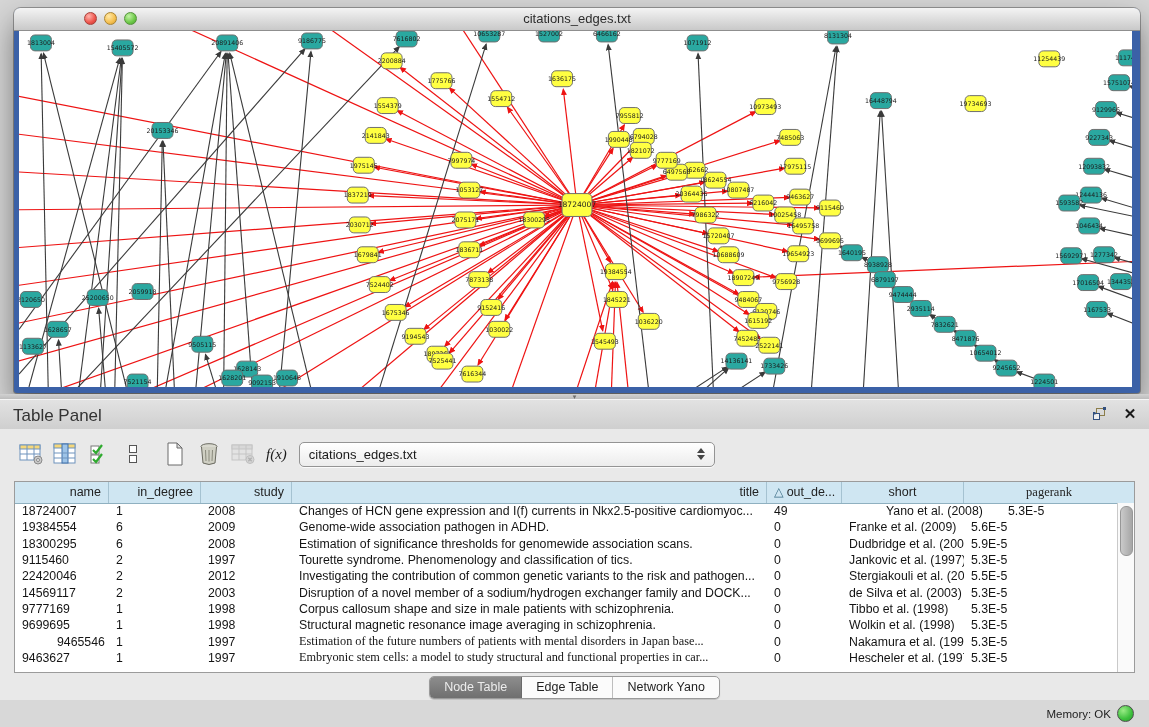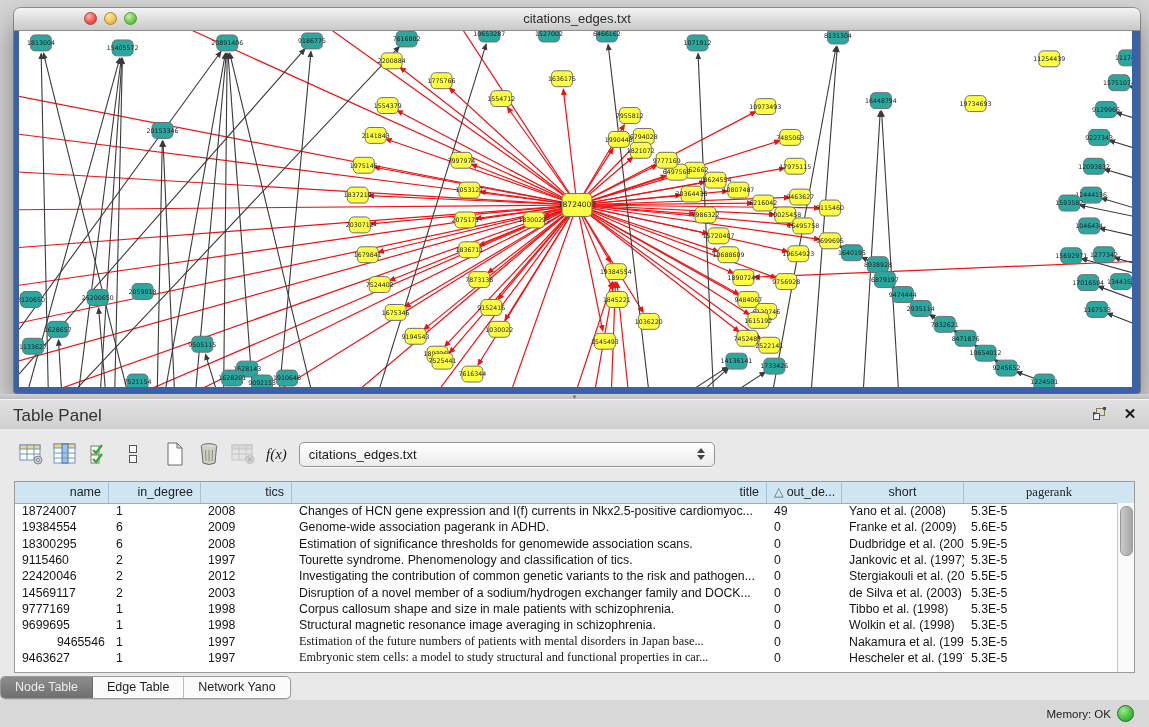--- a/index.html
+++ b/index.html
@@ -57,21 +57,21 @@
   .sortind{color:#3c6e86;margin-right:3px}
   .tbody{position:absolute;top:21px;left:0;right:16px;bottom:0;overflow:hidden}
   .tr{display:flex;height:16.3px;align-items:center}
   .td{box-sizing:border-box;padding:0 7px;font-size:12.3px;color:#141414;white-space:nowrap;
       overflow:hidden;text-overflow:clip;flex:0 0 auto}
   .td:last-child{flex:1 1 auto}
   .vscroll{position:absolute;top:21px;right:0;width:16px;bottom:0;background:#fafafa;border-left:1px solid #c9c9c9}
   .thumb{position:absolute;top:3px;left:2px;width:11px;height:48px;border-radius:6px;
          background:linear-gradient(90deg,#cacaca,#a6a6a6);border:1px solid #979797}
 
-  .tabs{position:absolute;left:0;right:0;top:247px;height:24px;display:flex;}
+  .tabs{position:absolute;left:0;right:0;top:247px;height:24px;display:flex;justify-content:center}
   .seg{display:flex;border:1px solid #9a9a9a;border-radius:5px;overflow:hidden;height:21px;
        background:#fbfbfb;box-shadow:0 1px 1px rgba(0,0,0,.18)}
   .tab{padding:0 14px;line-height:21px;font-size:12.5px;color:#1f1f1f;border-right:1px solid #bdbdbd}
   .tab:last-child{border-right:none}
   .tab.selected{background:linear-gradient(#8d8d8d,#6f6f6f);color:#ececec;border-right:1px solid #6a6a6a}
 
   
   .status{position:absolute;top:700px;left:0;width:1149px;height:27px;background:#d8d8d8}
   .mem{position:absolute;right:38px;top:8px;font-size:11.5px;color:#1d1d1d}
   .dot{position:absolute;right:15px;top:5px;width:15px;height:15px;border-radius:50%;
@@ -771,41 +771,41 @@
           <i class="dd-up"></i>
           <i class="dd-dn"></i>
         </span>
     </div>
   </div>
 
   <div class="table-wrap">
     <div class="thead" id="thead-row">
         <div class="th al-right" style="width: 94px;">name</div>
         <div class="th al-right" style="width: 92px;">in_degree</div>
-        <div class="th al-right" style="width: 91px;">tics</div>
+        <div class="th al-right" style="width: 91px;">study</div>
         <div class="th al-right" style="width: 475px;">title</div>
         <div class="th al-left" style="width: 75px;"><span class="sortind">△</span>out_de...</div>
         <div class="th al-center" style="width: 122px;">short</div>
         <div class="th al-center" style="width: 138px; font-family: Liberation Serif, serif;">pagerank</div>
       </div>
     <div class="tbody" id="tbody">
         <div class="tr">
           <div class="td" style="width: 94px;">18724007</div>
           <div class="td" style="width: 92px;">1</div>
           <div class="td" style="width: 91px;">2008</div>
           <div class="td" style="width: 475px;">Changes of HCN gene expression and I(f) currents in Nkx2.5-positive cardiomyoc...</div>
           <div class="td" style="width: 75px;">49</div>
-          <div class="td" style="width: 122px;">Yano et al. (2008)</div>
+          <div class="td" style="width: 122px; margin-left: 37px;">Yano et al. (2008)</div>
           <div class="td" style="width: 138px;">5.3E-5</div>
         </div>
         <div class="tr">
           <div class="td" style="width: 94px;">19384554</div>
           <div class="td" style="width: 92px;">6</div>
           <div class="td" style="width: 91px;">2009</div>
-          <div class="td" style="width: 475px;">Genome-wide association pagerank in ADHD.</div>
+          <div class="td" style="width: 475px;">Genome-wide association pathogen in ADHD.</div>
           <div class="td" style="width: 75px;">0</div>
           <div class="td" style="width: 122px;">Franke et al. (2009)</div>
           <div class="td" style="width: 138px;">5.6E-5</div>
         </div>
         <div class="tr">
           <div class="td" style="width: 94px;">18300295</div>
           <div class="td" style="width: 92px;">6</div>
           <div class="td" style="width: 91px;">2008</div>
           <div class="td" style="width: 475px;">Estimation of significance thresholds for genomewide association scans.</div>
           <div class="td" style="width: 75px;">0</div>

